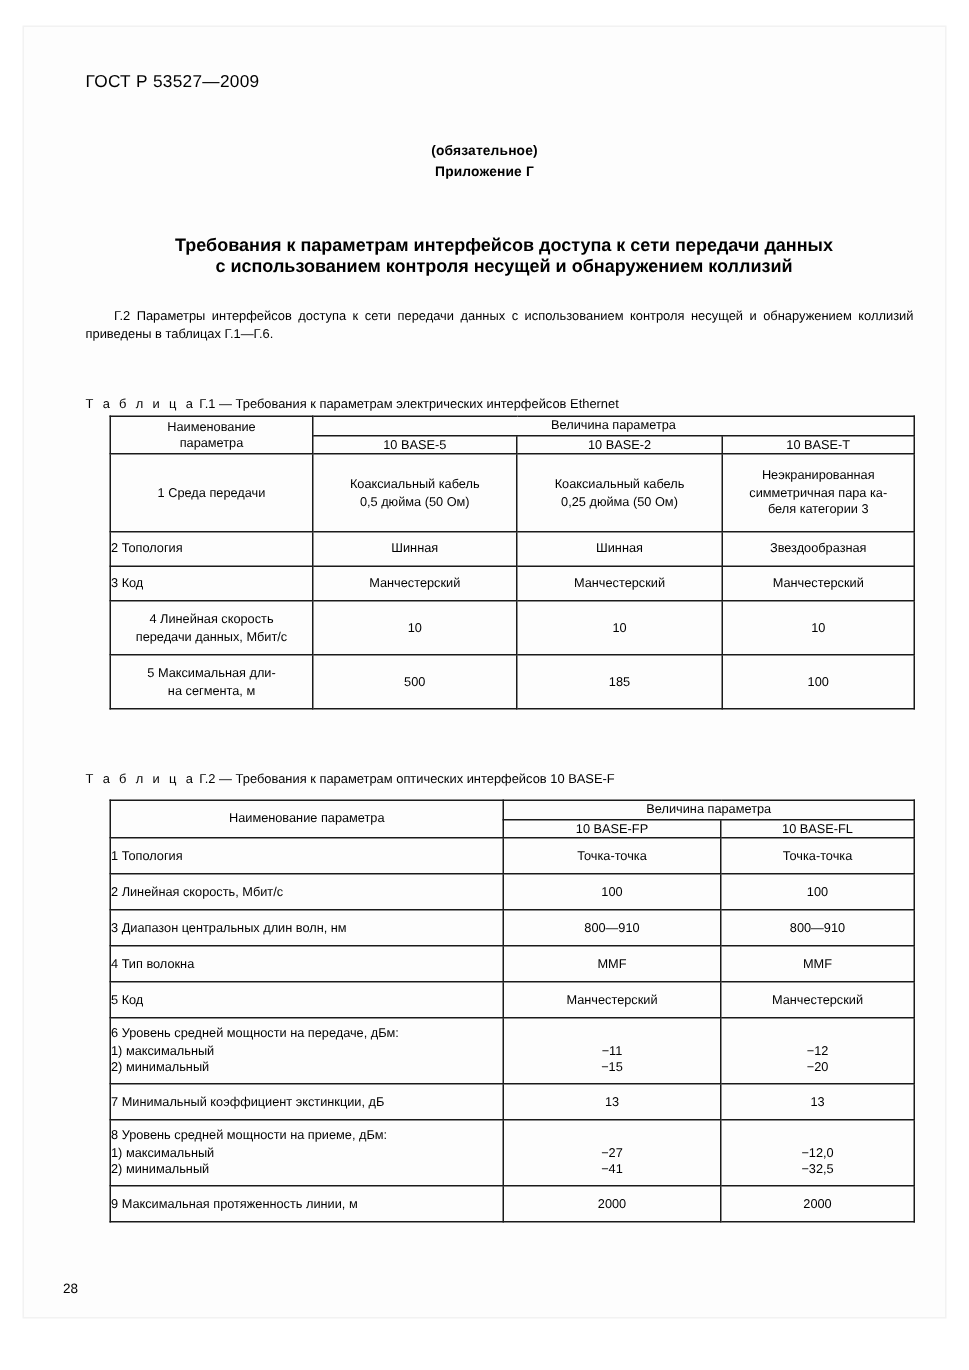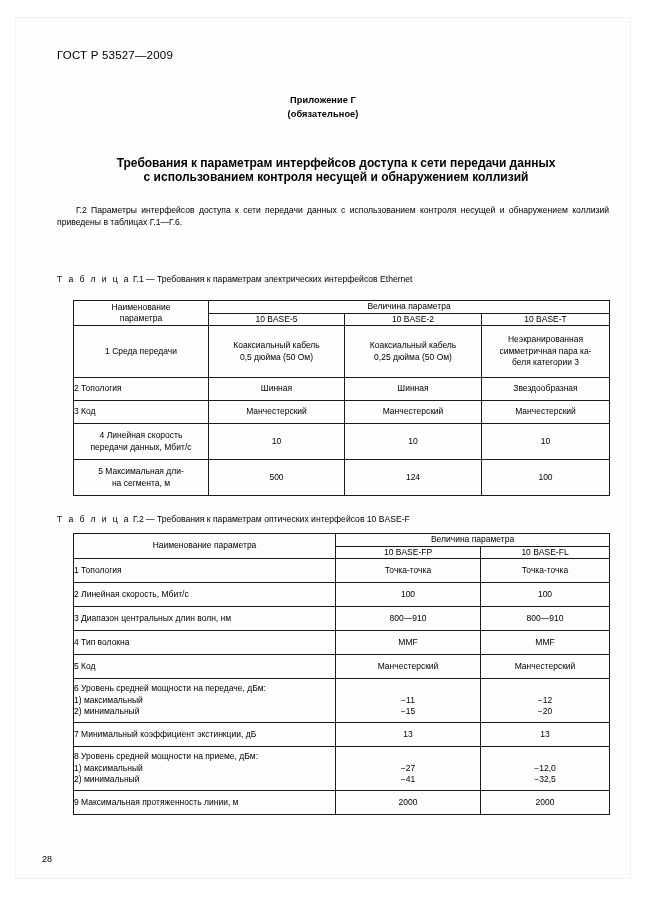--- a/index.html
+++ b/index.html
@@ -120,40 +120,40 @@
 </style>
 </head>
 <body>
 
 <div class="page">
   <div class="sheet">
 
     <div class="std-header">ГОСТ Р 53527—2009</div>
 
     <div class="annex-block">
+      <div>(обязательное)</div>
       <div>Приложение  Г</div>
-      <div>(обязательное)</div>
     </div>
 
     <div class="title-block">
       <div>Требования к параметрам интерфейсов доступа к сети передачи данных</div>
       <div>с использованием контроля несущей и обнаружением коллизий</div>
     </div>
 
     <div class="body-text">
       <p>Г.2 Параметры интерфейсов доступа к сети передачи данных с использованием контроля несущей и обнаружением коллизий приведены в таблицах Г.1—Г.6.</p>
     </div>
 
-    <div class="tbl-caption" style="left:41px; top:256px;">
+    <div class="tbl-caption" style="left:41px; top:246px;">
       <span class="sp">Т а б л и ц а</span>
       <span>Г.1</span>
       <span>— Требования к параметрам электрических интерфейсов Ethernet</span>
     </div>
 
-    <table class="gost" style="left:57px; top:282px; width:536px;">
+    <table class="gost" style="left:57px; top:259px; width:536px;">
       <colgroup>
         <col style="width:135px">
         <col style="width:136px">
         <col style="width:137px">
         <col style="width:128px">
       </colgroup>
       <tbody>
         <tr>
           <th rowspan="2" class="cellpad hdr multiline">Наименование
 параметра</th>
@@ -195,21 +195,21 @@
 передачи данных, Мбит/с</td>
           <td class="cellpad c-center">10</td>
           <td class="cellpad c-center">10</td>
           <td class="cellpad c-center">10</td>
         </tr>
 
         <tr style="height:36px;">
           <td class="cellpad c-center multiline">5 Максимальная дли-
 на сегмента, м</td>
           <td class="cellpad c-center">500</td>
-          <td class="cellpad c-center">124</td>
+          <td class="cellpad c-center">185</td>
           <td class="cellpad c-center">100</td>
         </tr>
       </tbody>
     </table>
 
     <div class="tbl-caption" style="left:41px; top:496px;">
       <span class="sp">Т а б л и ц а</span>
       <span>Г.2</span>
       <span>— Требования к параметрам оптических интерфейсов 10 BASE-F</span>
     </div>

